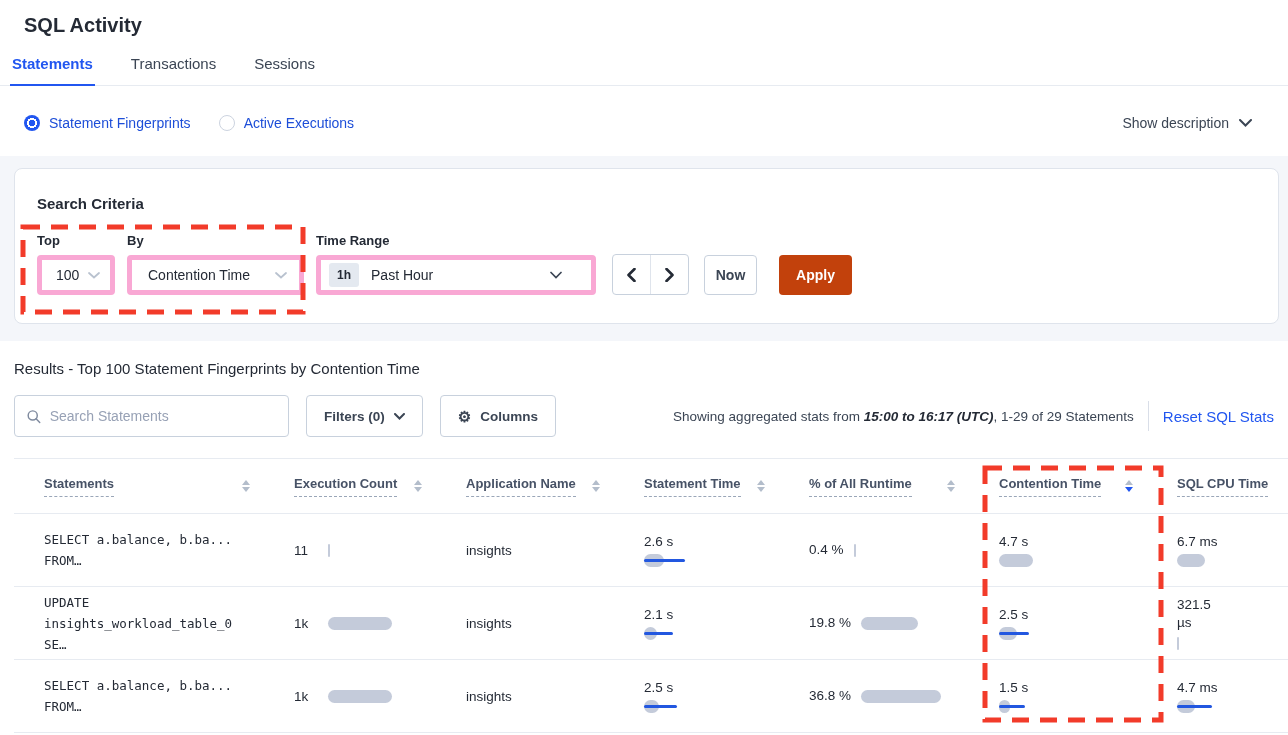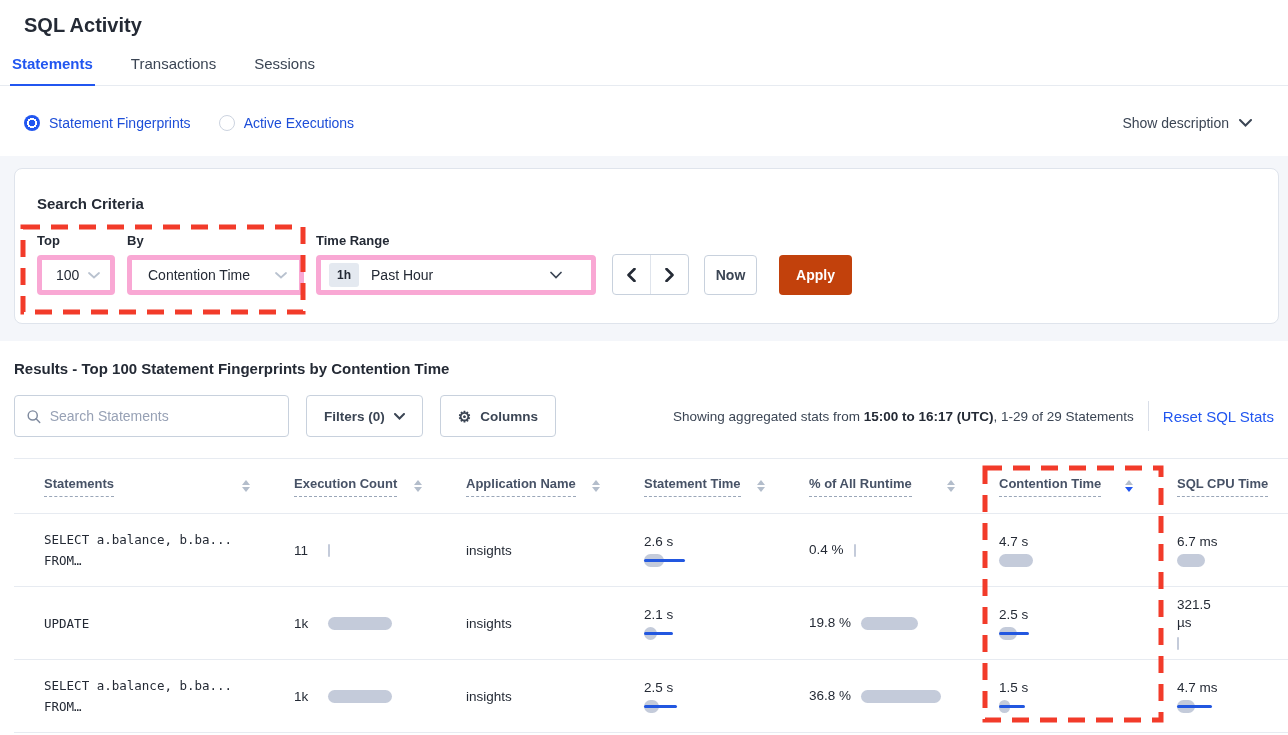--- a/index.html
+++ b/index.html
@@ -45,30 +45,30 @@
   .arrow-pair { margin-left:16px; align-self:flex-end; height:41px; width:77px; border:1px solid #c8d1dd; border-radius:4px;
     display:flex; background:#fff; overflow:hidden; }
   .arrow-btn { flex:1; display:flex; align-items:center; justify-content:center; cursor:pointer; }
   .arrow-btn:first-child { border-right:1px solid #dfe4ec; }
   .btn { align-self:flex-end; height:40px; border-radius:4px; display:flex; align-items:center; justify-content:center;
     font-size:14px; font-weight:700; cursor:pointer; }
   .btn-now { margin-left:15px; width:53px; border:1px solid #c8d1dd; background:#fff; color:#3b4554; }
   .btn-apply { margin-left:22px; width:73px; background:#c2410c; color:#fff; border:none; }
 
   
-  .results-heading { margin:19px 0 0 14px; font-size:15px; font-weight:700; }
+  .results-heading { margin:19px 0 0 14px; font-size:15px; font-weight:400; }
   .toolbar { display:flex; align-items:center; margin:18px 14px 0 14px; }
   .search-box { width:275px; height:42px; border:1px solid #c8d1dd; border-radius:4px; display:flex; align-items:center; padding:0 10px 0 12px; background:#fff; }
   .search-box input { border:none; outline:none; font-size:14px; color:#242a35; width:100%; margin-left:9px; font-family:"Liberation Sans",sans-serif; }
   .search-box input::placeholder { color:#97a1b5; }
   .tool-btn { height:42px; border:1px solid #c8d1dd; border-radius:4px; background:#fff; display:flex; align-items:center;
     padding:0 17px; margin-left:17px; font-size:13.5px; font-weight:700; color:#3b4554; gap:9px; cursor:pointer; }
   .gear { font-size:15px; line-height:1; color:#3b4554; }
   .summary { margin-left:auto; font-size:13.5px; color:#3b4554; white-space:nowrap; }
-  .summary b { color:#242a35; }
+  .summary b { color:#242a35;font-style:italic; }
   .v-divider { width:1px; height:30px; background:#d9dee8; margin:0 14px; }
   .reset-link { font-size:15px; color:#2156f0; white-space:nowrap; cursor:pointer; }
 
   
   .stmt-table { margin:21px 0 0 14px; width:1294px; }
   .thead { display:flex; height:56px; border-top:1px solid #e7ebf1; border-bottom:1px solid #e7ebf1; align-items:center; }
   .th { display:flex; align-items:center; justify-content:space-between; padding:0 14px 0 30px; cursor:pointer; }
   .th-label { font-size:13px; font-weight:700; color:#475266; border-bottom:1px dashed #9aa6b8; padding-bottom:5px; }
   .sorter { display:flex; flex-direction:column; align-items:center; gap:2px; }
   .caret { width:0; height:0; border-left:4px solid transparent; border-right:4px solid transparent; }
@@ -281,20 +281,21 @@
       <div class="bargroup">
         <div class="bar-pill" style="width: 28px;"></div>
 
       </div>
     </div>
   </div>
 
   <div class="tr">
     <div class="td c1">
       <div class="sql">UPDATE</div>
+      <div class="sql">insights_workload_table_0 SE…</div>
     </div>
     <div class="td c2 cell-inline">
       <span class="num">1k</span>
       <span class="bar-pill" style="width: 64px;"></span>
     </div>
     <div class="td c3">
       <span class="num">insights</span>
     </div>
     <div class="td c4 cell-stack">
       <span class="num">2.1 s</span>

